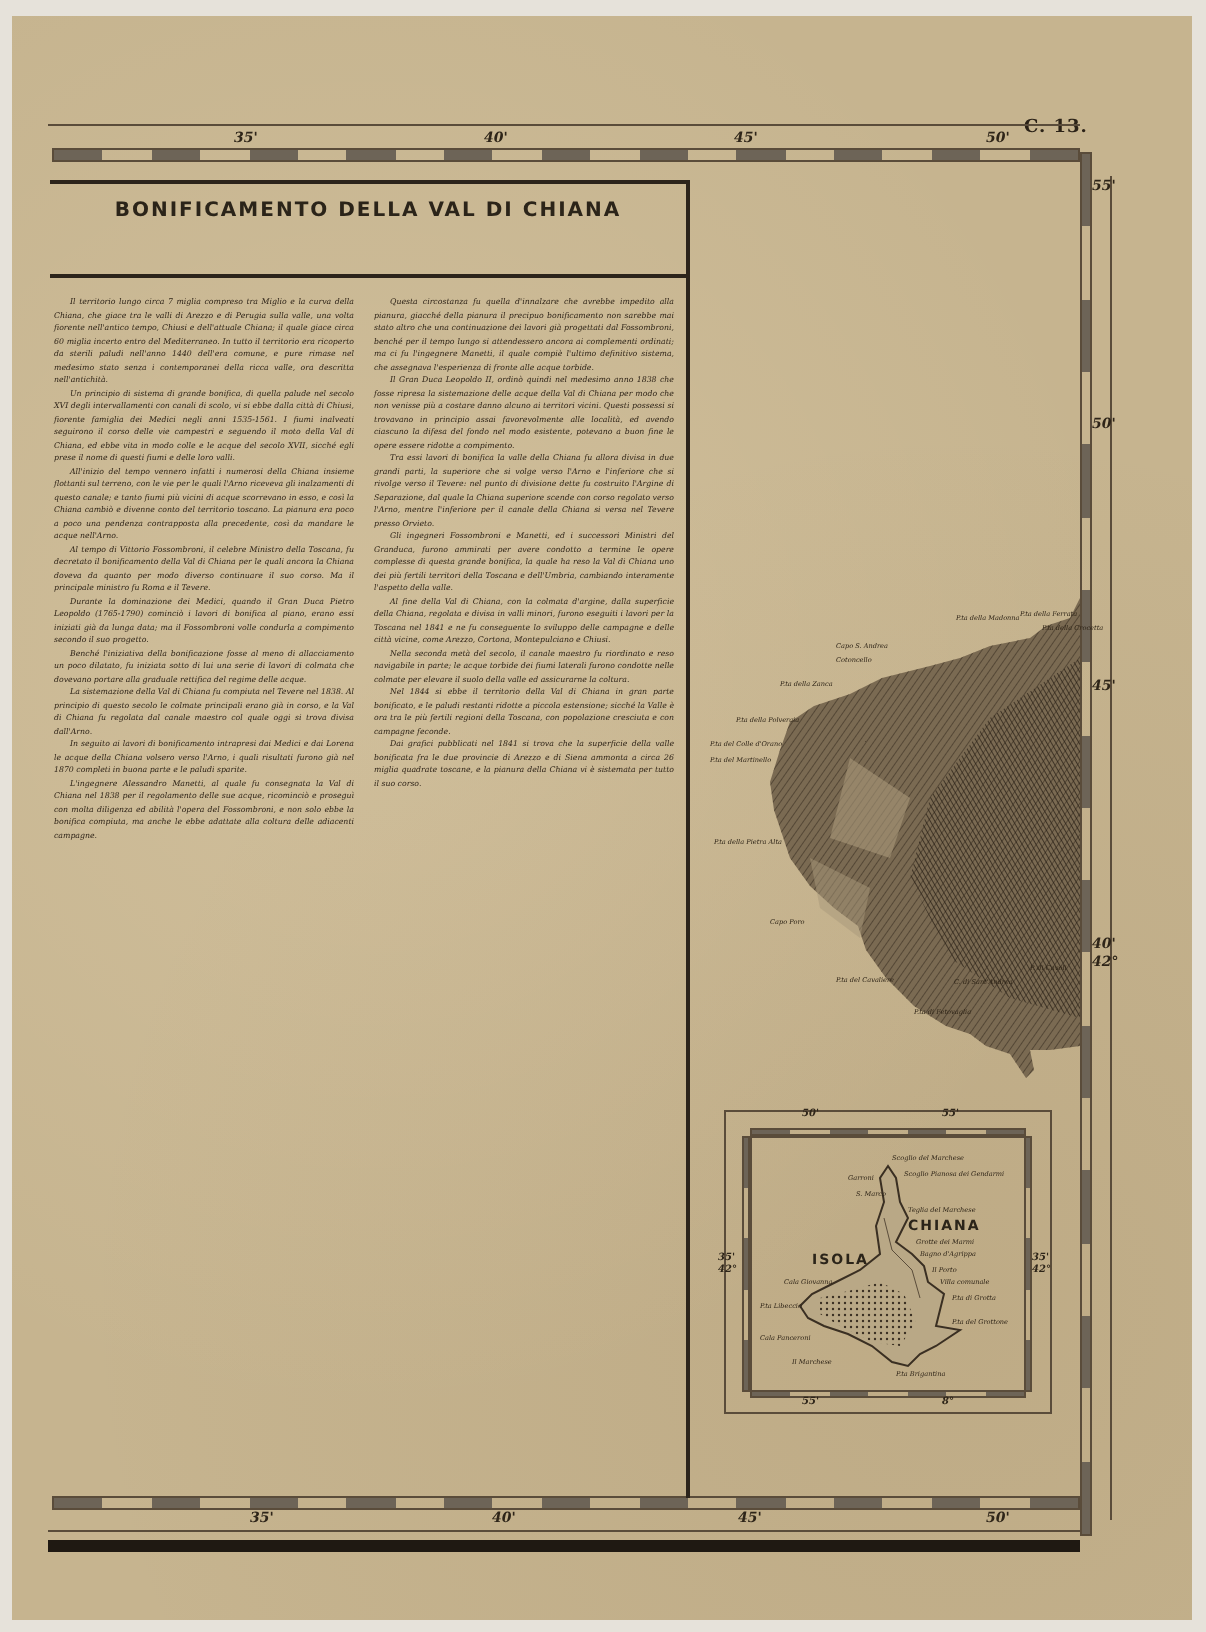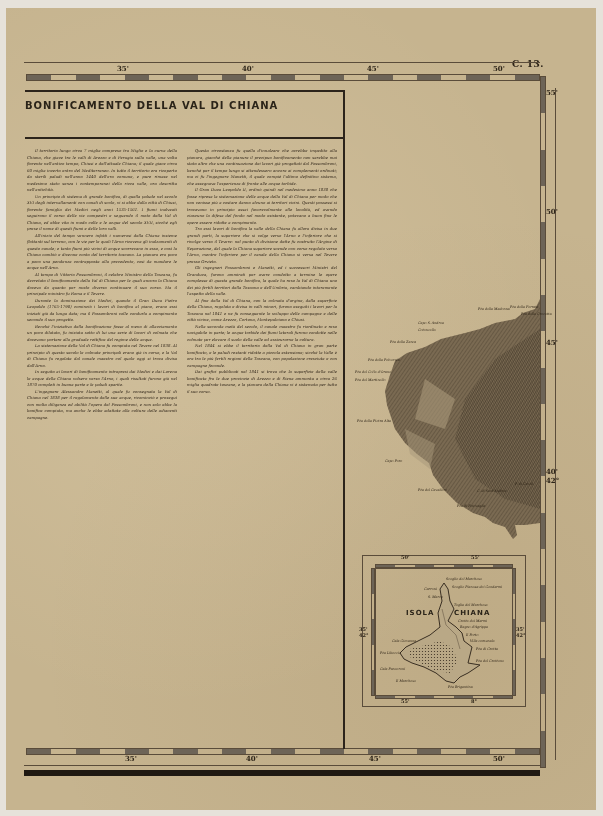--- a/index.html
+++ b/index.html
@@ -8,24 +8,24 @@
     background-image:radial-gradient(circle at 30% 40%,rgba(255,240,210,.18),transparent 60%),radial-gradient(circle at 80% 80%,rgba(120,90,50,.10),transparent 55%);}
   .sheetnum{position:absolute;left:512px;top:59px;font-size:9px;font-weight:bold;color:#2b2217;letter-spacing:.5px;}
   
   .hscale{position:absolute;height:5px;border:1px solid #5a4c3a;display:flex;}
   .hscale .seg{flex:1;height:100%;}
   .hscale .seg.d{background:#6d6457;}
   .vscale{position:absolute;width:4px;border:1px solid #5a4c3a;display:flex;flex-direction:column;}
   .vscale .seg{flex:1;width:100%;}
   .vscale .seg.d{background:#6d6457;}
   .line{position:absolute;background:#5a4c3a;}
-  .deg{position:absolute;font-size:7px;font-weight:bold;color:#2e2519;}
+  .deg{position:absolute;font-size:7px;font-style:italic;font-weight:bold;color:#2e2519;}
   
   .panel{position:absolute;left:25px;top:90px;width:318px;height:657px;border-top:2px solid #2c241b;border-right:2px solid #2c241b;}
-  .title{position:absolute;left:0;top:8px;width:318px;font-family:"DejaVu Sans",sans-serif;font-weight:bold;font-size:10px;letter-spacing:1px;color:#2b2419;}
+  .title{position:absolute;left:0;top:8px;width:318px;text-align:center;font-family:"DejaVu Sans",sans-serif;font-weight:bold;font-size:10px;letter-spacing:1px;color:#2b2419;}
   .subtitle{position:absolute;left:0;top:23px;width:318px;text-align:center;font-style:italic;font-size:6.5px;color:#2b2419;}
   .rule{position:absolute;left:0;top:45px;width:318px;height:2px;background:#2c241b;}
   .col{position:absolute;top:56px;width:150px;font-family:"DejaVu Serif",serif;font-style:italic;font-size:3.9px;line-height:6.5px;color:#2f2418;text-align:justify;}
   .col p{margin:0 0 0 0;text-indent:8px;}
   .col1{left:2px;}
   .col2{left:162px;}
   
   .map{position:absolute;left:345px;top:99px;width:195px;height:470px;}
   .lbl{position:absolute;font-family:"DejaVu Serif",serif;font-style:italic;font-size:3.3px;color:#2d2316;white-space:nowrap;}
   .inset{position:absolute;left:362px;top:555px;width:162px;height:150px;border:1px solid #5a4c3a;}
@@ -223,21 +223,21 @@
     <svg width="136" height="126" viewBox="0 0 136 126">
       <defs>
         <pattern id="dots" width="3" height="3" patternUnits="userSpaceOnUse">
           <circle cx="1.5" cy="1.5" r=".6" fill="#3a2f22"></circle>
         </pattern>
       </defs>
       <path d="M68 14 L72 20 L74 32 L78 40 L72 52 L80 58 L86 64 L88 72 L96 78 L94 86 L92 94 L104 96 L92 104 L84 108 L78 114 L70 112 L60 104 L48 98 L36 94 L28 90 L24 84 L30 78 L42 72 L54 66 L64 58 L62 44 L66 32 L64 20 Z" fill="#b9a886" stroke="#3a2f22" stroke-width="1"></path>
       <path d="M34 80 L50 76 L64 72 L76 78 L82 92 L74 104 L60 102 L44 94 L34 88 Z" fill="url(#dots)"></path>
       <path d="M66 40 L70 56 L80 66 L84 80" fill="none" stroke="#5a4c3a" stroke-width=".5"></path>
     </svg>
-    <div class="isola" style="left:30px;top:40px;">ISOLA</div>
+    <div class="isola" style="left:30px;top:57px;">ISOLA</div>
     <div class="isola" style="left:78px;top:40px;">CHIANA</div>
     <div class="lbl" style="left:70px;top:8px;">Scoglio del Marchese</div>
     <div class="lbl" style="left:76px;top:16px;">Scoglio Pianosa dei Gendarmi</div>
     <div class="lbl" style="left:48px;top:18px;">Garroni</div>
     <div class="lbl" style="left:52px;top:26px;">S. Marco</div>
     <div class="lbl" style="left:78px;top:34px;">Teglia del Marchese</div>
     <div class="lbl" style="left:82px;top:50px;">Grotte dei Marmi</div>
     <div class="lbl" style="left:84px;top:56px;">Bagno d'Agrippa</div>
     <div class="lbl" style="left:90px;top:64px;">Il Porto</div>
     <div class="lbl" style="left:94px;top:70px;">Villa comunale</div>

